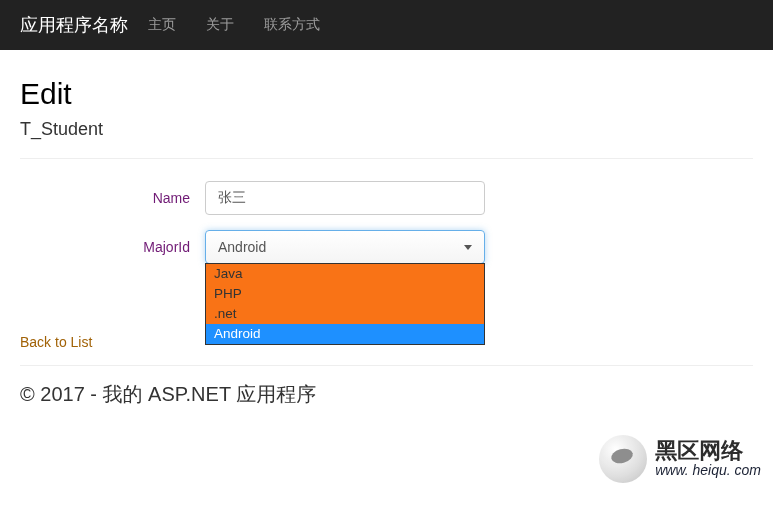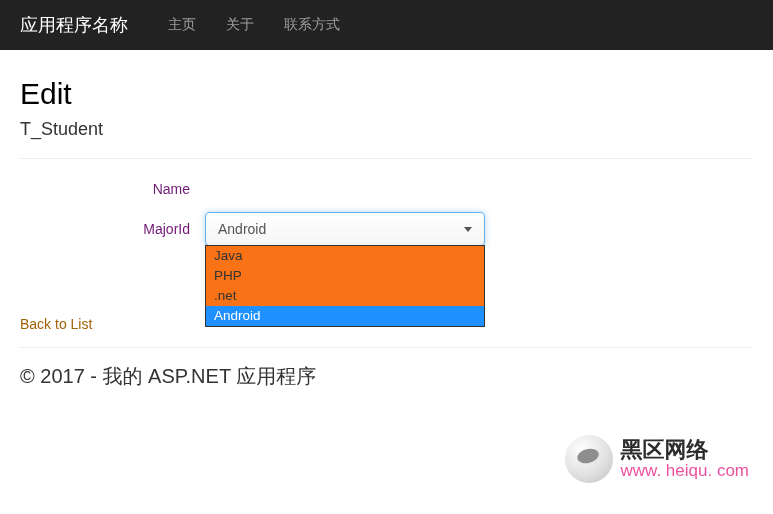--- a/index.html
+++ b/index.html
@@ -15,21 +15,20 @@
     background: #222;
     color: #fff;
     height: 50px;
     display: flex;
     align-items: center;
     padding: 0 15px;
   }
   .navbar .brand {
     color: #fff;
     font-size: 18px;
-    margin-right: 20px;
     padding: 0 5px;
   }
   .navbar .nav-item {
     color: #9d9d9d;
     font-size: 14px;
     padding: 0 15px;
     cursor: pointer;
   }
   .container {
     padding: 15px 20px;
@@ -125,21 +124,21 @@
     margin-bottom: 15px;
   }
   footer {
     border-top: 1px solid #eee;
     padding: 15px 0 6px 0;
     color: #333;
     font-size: 20px;
   }
   .watermark {
     position: absolute;
-    right: 24px;
+    right: 12px;
     top: 435px;
     display: flex;
     align-items: center;
     gap: 8px;
     opacity: 0.95;
   }
   .wm-badge {
     width: 48px; height: 48px;
     border-radius: 50%;
     background: radial-gradient(circle at 35% 30%, #fff, #ddd 60%, #bbb);
@@ -149,39 +148,40 @@
     content:"";
     position:absolute;
     left:12px; top:14px;
     width:22px; height:14px;
     border-radius:50%;
     background:#888;
     transform:rotate(-15deg);
   }
   .wm-text { line-height:1.1; }
   .wm-text .t1{ font-size:22px; font-weight:700; color:#222;}
-  .wm-text .t2{ font-size:17px; color:#ec4899; }
+  .wm-text .t2{ font-size:14px; color:#0f172a; font-style:italic;}
 </style>
 </head>
 <body>
 
 <div class="navbar">
   <span class="brand">应用程序名称</span>
   <span class="nav-item">主页</span>
   <span class="nav-item">关于</span>
   <span class="nav-item">联系方式</span>
 </div>
 
 <div class="container">
   <h2 class="title">Edit</h2>
   <h4 class="subtitle">T_Student</h4>
   <hr>
 
   <div class="form-row">
     <div class="form-label">Name</div>
+    <input class="form-input" value="张三" style="">
   </div>
 
 
   <div class="form-row">
     <div class="form-label">MajorId</div>
     <div class="select-wrap">
       <div class="select-box">
         <span>Android</span>
         <span class="caret"></span>
       </div>

